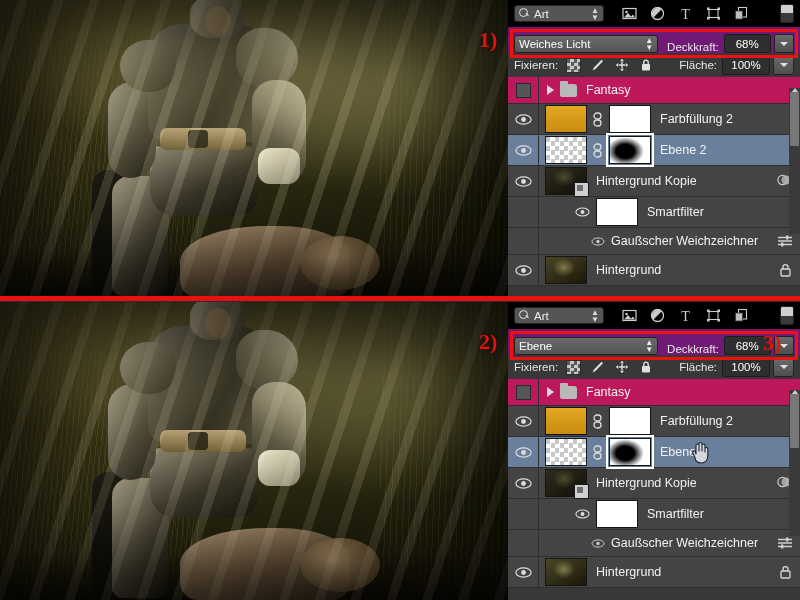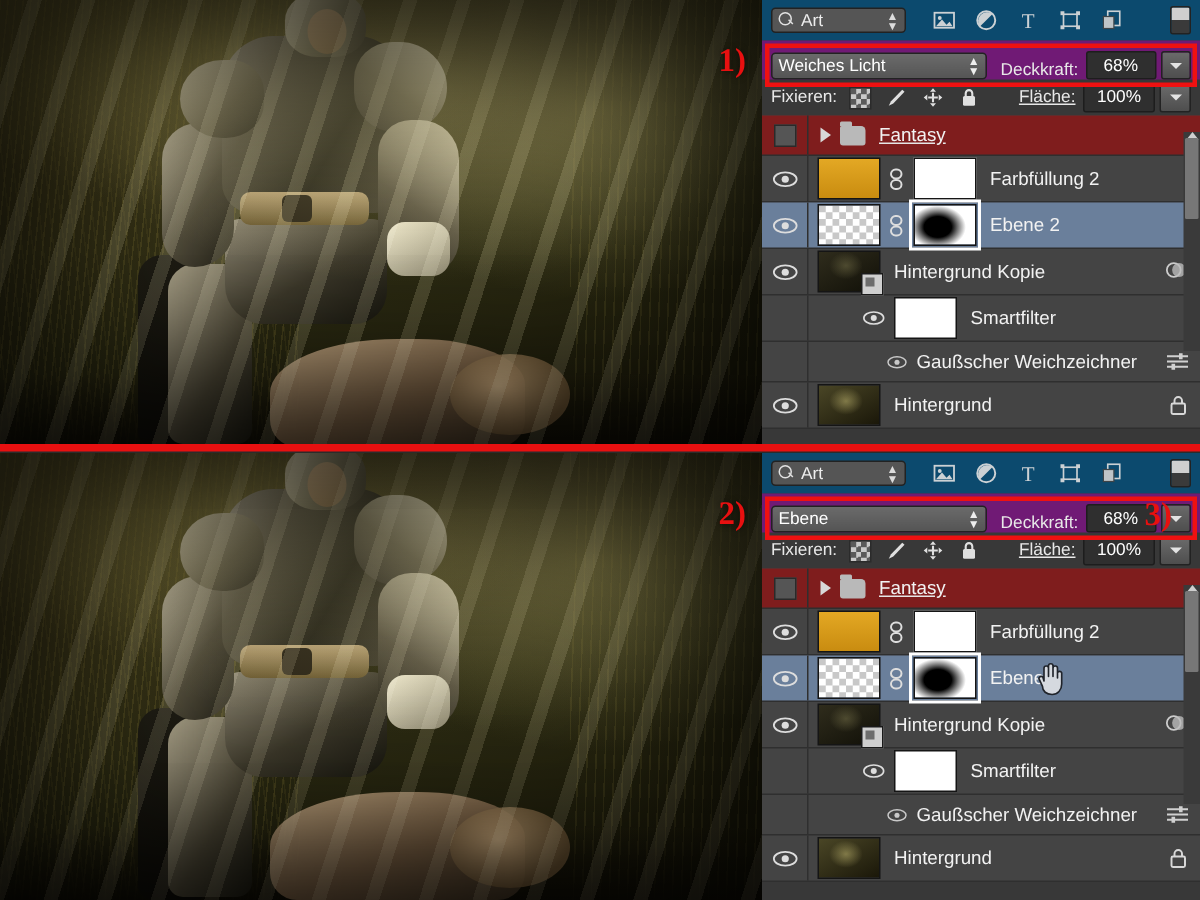--- a/index.html
+++ b/index.html
@@ -71,21 +71,21 @@
 
   
   .photo.v2 .haze{opacity:.55;}
   .photo.v2 .rays{opacity:.82;}
   .photo.v1 .haze{opacity:1;}
 
   
   .panel{position:absolute;left:508px;top:0;width:292px;height:298px;background:#383838;
      color:#e6e6e6;font-size:12px;}
 
-  .filterrow{display:flex;align-items:center;height:27px;padding:0 6px;background:#0c4a6e;}
+  .filterrow{display:flex;align-items:center;height:27px;padding:0 6px;background:#000000;}
   .pill{display:flex;align-items:center;width:90px;height:17px;background:#555;border:1px solid #222;
      border-radius:3px;padding:0 4px;box-sizing:border-box;}
   .pill .mag{width:11px;height:11px;flex:0 0 auto;position:relative;margin-right:4px;}
   .pill .mag::before{content:"";position:absolute;left:0;top:0;width:7px;height:7px;border:1.4px solid #e2e2e2;border-radius:50%;}
   .pill .mag::after{content:"";position:absolute;left:6px;top:6px;width:4px;height:1.4px;background:#e2e2e2;transform:rotate(45deg);}
   .pill .ptxt{flex:1;font-size:11.5px;color:#ededed;}
   .pill .updown{font-size:8px;line-height:7px;color:#dcdcdc;text-align:center;}
   .ticons{display:flex;align-items:center;gap:13px;margin-left:18px;}
   .ticons .ti{width:15px;height:15px;position:relative;opacity:.92;}
   .pwrblock{margin-left:auto;width:12px;height:17px;border:1px solid #222;
@@ -103,26 +103,26 @@
      border:1px solid #222;border-radius:2px;display:flex;align-items:center;justify-content:center;}
   .spin i{border-left:4px solid transparent;border-right:4px solid transparent;border-top:4px solid #e3e3e3;display:block;}
 
   .lockrow{display:flex;align-items:center;height:24px;padding:0 6px;background:#383838;}
   .lockrow .lbl{font-size:11.5px;color:#e8e8e8;}
   .lockicons{display:flex;align-items:center;gap:10px;margin-left:8px;}
   .lockicons span{width:14px;height:14px;position:relative;}
   .checkerico{background:
      conic-gradient(#c9c9c9 0 25%, #5a5a5a 0 50%, #c9c9c9 0 75%, #5a5a5a 0) 0 0/7px 7px;
      border:1px solid #2b2b2b;width:13px!important;height:13px!important;}
-  .flaechelbl{margin-left:auto;font-size:11.5px;color:#e8e8e8;text-decoration:underline;}
+  .flaechelbl{margin-left:auto;font-size:11.5px;color:#e8e8e8;}
 
   .layers{background:#444;}
   .lrow{display:flex;align-items:center;height:30px;border-bottom:1px solid #2f2f2f;position:relative;}
   .lrow.sel{background:#6a7f9b;}
-  .lrow.group{height:26px;background:#7f1d1d;text-decoration:underline;}
+  .lrow.group{height:26px;background:#be185d;}
   .eye{width:30px;height:100%;display:flex;align-items:center;justify-content:center;flex:0 0 30px;
      border-right:1px solid #2f2f2f;}
   .eye svg{display:block;}
   .cbox{width:13px;height:13px;background:#555;border:1px solid #2a2a2a;}
   .arrowr{width:0;height:0;border-top:5px solid transparent;border-bottom:5px solid transparent;
      border-left:7px solid #d8d8d8;margin-left:8px;flex:0 0 auto;}
   .folder{width:17px;height:13px;background:#b9b9b9;margin-left:6px;border-radius:1px 3px 2px 2px;flex:0 0 auto;position:relative;}
   .folder::before{content:"";position:absolute;left:0;top:-3px;width:8px;height:3px;background:#b9b9b9;border-radius:1px 1px 0 0;}
   .lname{margin-left:9px;font-size:12.5px;color:#f2f2f2;white-space:nowrap;}
   .thumb{width:40px;height:26px;border:1px solid #151515;margin-left:6px;flex:0 0 auto;}

